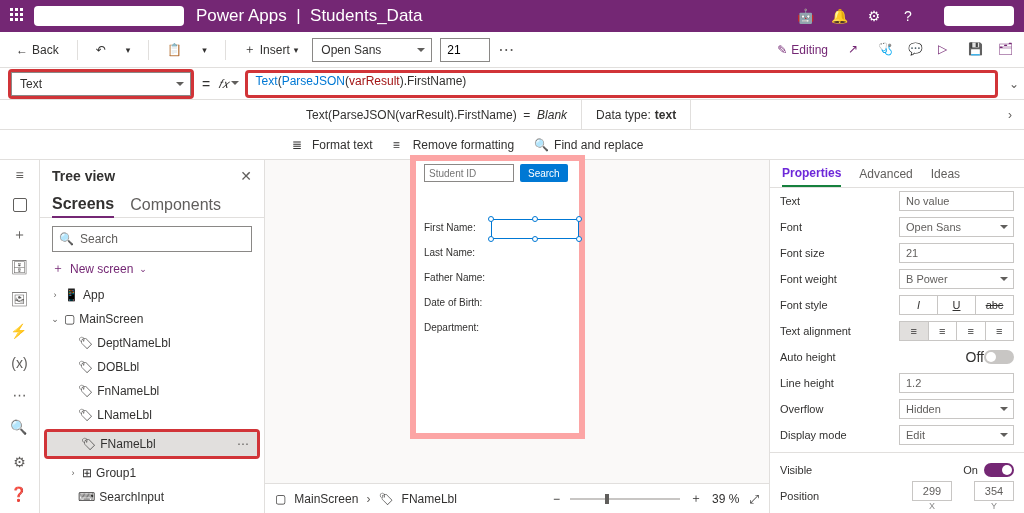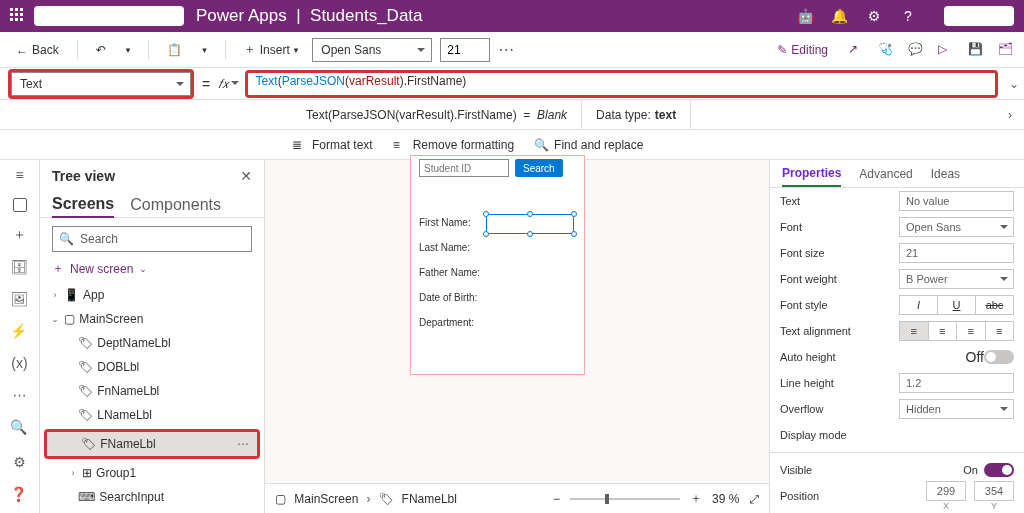--- a/index.html
+++ b/index.html
@@ -69,21 +69,21 @@
 .newscr{padding:2px 12px 6px;display:flex;align-items:center;gap:6px;color:#742774;font-size:12px;}
 .tree-list{flex:1;overflow:auto;font-size:12px;}
 .node{display:flex;align-items:center;height:24px;padding-left:10px;gap:4px;}
 .node .exp{width:10px;text-align:center;color:#605e5c;font-size:9px;}
 .sel-wrap{border:3px solid #d13438;border-radius:4px;margin:2px 4px;}
 .node.selected{background:#e1dfdd;}
 .node .more{margin-left:auto;margin-right:8px;color:#605e5c;}
 
 
 .canvas{flex:1;background:#faf9f8;position:relative;}
-.phone{position:absolute;left:145px;top:-5px;width:175px;background:#fff;border:1px solid #fca5a5;height:220px;}
+.phone{position:absolute;left:145px;top:-5px;width:175px;background:#fff;border:6px solid #fca5a5;height:284px;}
 .ph-row{display:flex;align-items:center;gap:6px;margin:3px 8px;}
 .studinput{border:1px solid #8a8886;height:18px;width:90px;padding:0 4px;font-size:10px;color:#888;}
 .srchbtn{background:#0078d4;color:#fff;border:none;height:18px;padding:0 8px;font-size:10px;border-radius:2px;}
 .ph-label{font-size:10px;margin:14px 8px;}
 .sel-box{position:absolute;left:75px;top:58px;width:88px;height:20px;border:1px solid #0078d4;}
 .handle{width:6px;height:6px;background:#fff;border:1px solid #0078d4;border-radius:50%;position:absolute;}
 
 .bcrumb{position:absolute;bottom:0;left:0;right:0;height:30px;border-top:1px solid #e1dfdd;display:flex;align-items:center;padding:0 10px;gap:8px;font-size:12px;background:#fff;}
 .bc-sep{color:#605e5c;}
 .zoom{margin-left:auto;display:flex;align-items:center;gap:10px;}
@@ -102,21 +102,21 @@
 .pval.dd::after{content:"";position:absolute;right:5px;border:4px solid transparent;border-top-color:#605e5c;top:7px;}
 .pval.num{width:40px;justify-content:center;}
 .pseggroup{display:flex;border:1px solid #c8c6c4;height:20px;width:115px;}
 .pseg{flex:1;display:flex;align-items:center;justify-content:center;border-right:1px solid #c8c6c4;font-size:11px;}
 .pseg:last-child{border-right:none;}
 .pseg.active{background:#e1dfdd;}
 .toggle{width:30px;height:14px;background:#742774;border-radius:7px;position:relative;}
 .toggle::after{content:"";width:10px;height:10px;background:#fff;border-radius:50%;position:absolute;right:2px;top:2px;}
 .toggle.off{background:#c8c6c4;}
 .toggle.off::after{left:2px;right:auto;}
-.psplit{display:flex;gap:8px;}
+.psplit{display:flex;gap:22px;}
 .sublbl{font-size:9px;color:#888;text-align:center;}
 </style>
 </head>
 <body>
 
 <div class="topbar">
   <div class="waffle">
       <span></span>
       <span></span>
       <span></span>
@@ -339,20 +339,21 @@
       <div class="prow">
           <label>Line height</label>
           <div class="pval">1.2</div>
         </div>
       <div class="prow">
           <label>Overflow</label>
           <div class="pval dd">Hidden</div>
         </div>
       <div class="prow">
           <label>Display mode</label>
+          <div class="pval dd">Edit</div>
         </div>
       <div style="height:1px;background:#e1dfdd;margin:4px 0;"></div>
       <div class="prow">
           <label>Visible</label>
           <span style="margin-right:6px;font-size:11px;">On</span>
           <div class="toggle"></div>
         </div>
       <div class="prow">
           <label>Position</label>
         <div class="psplit">

